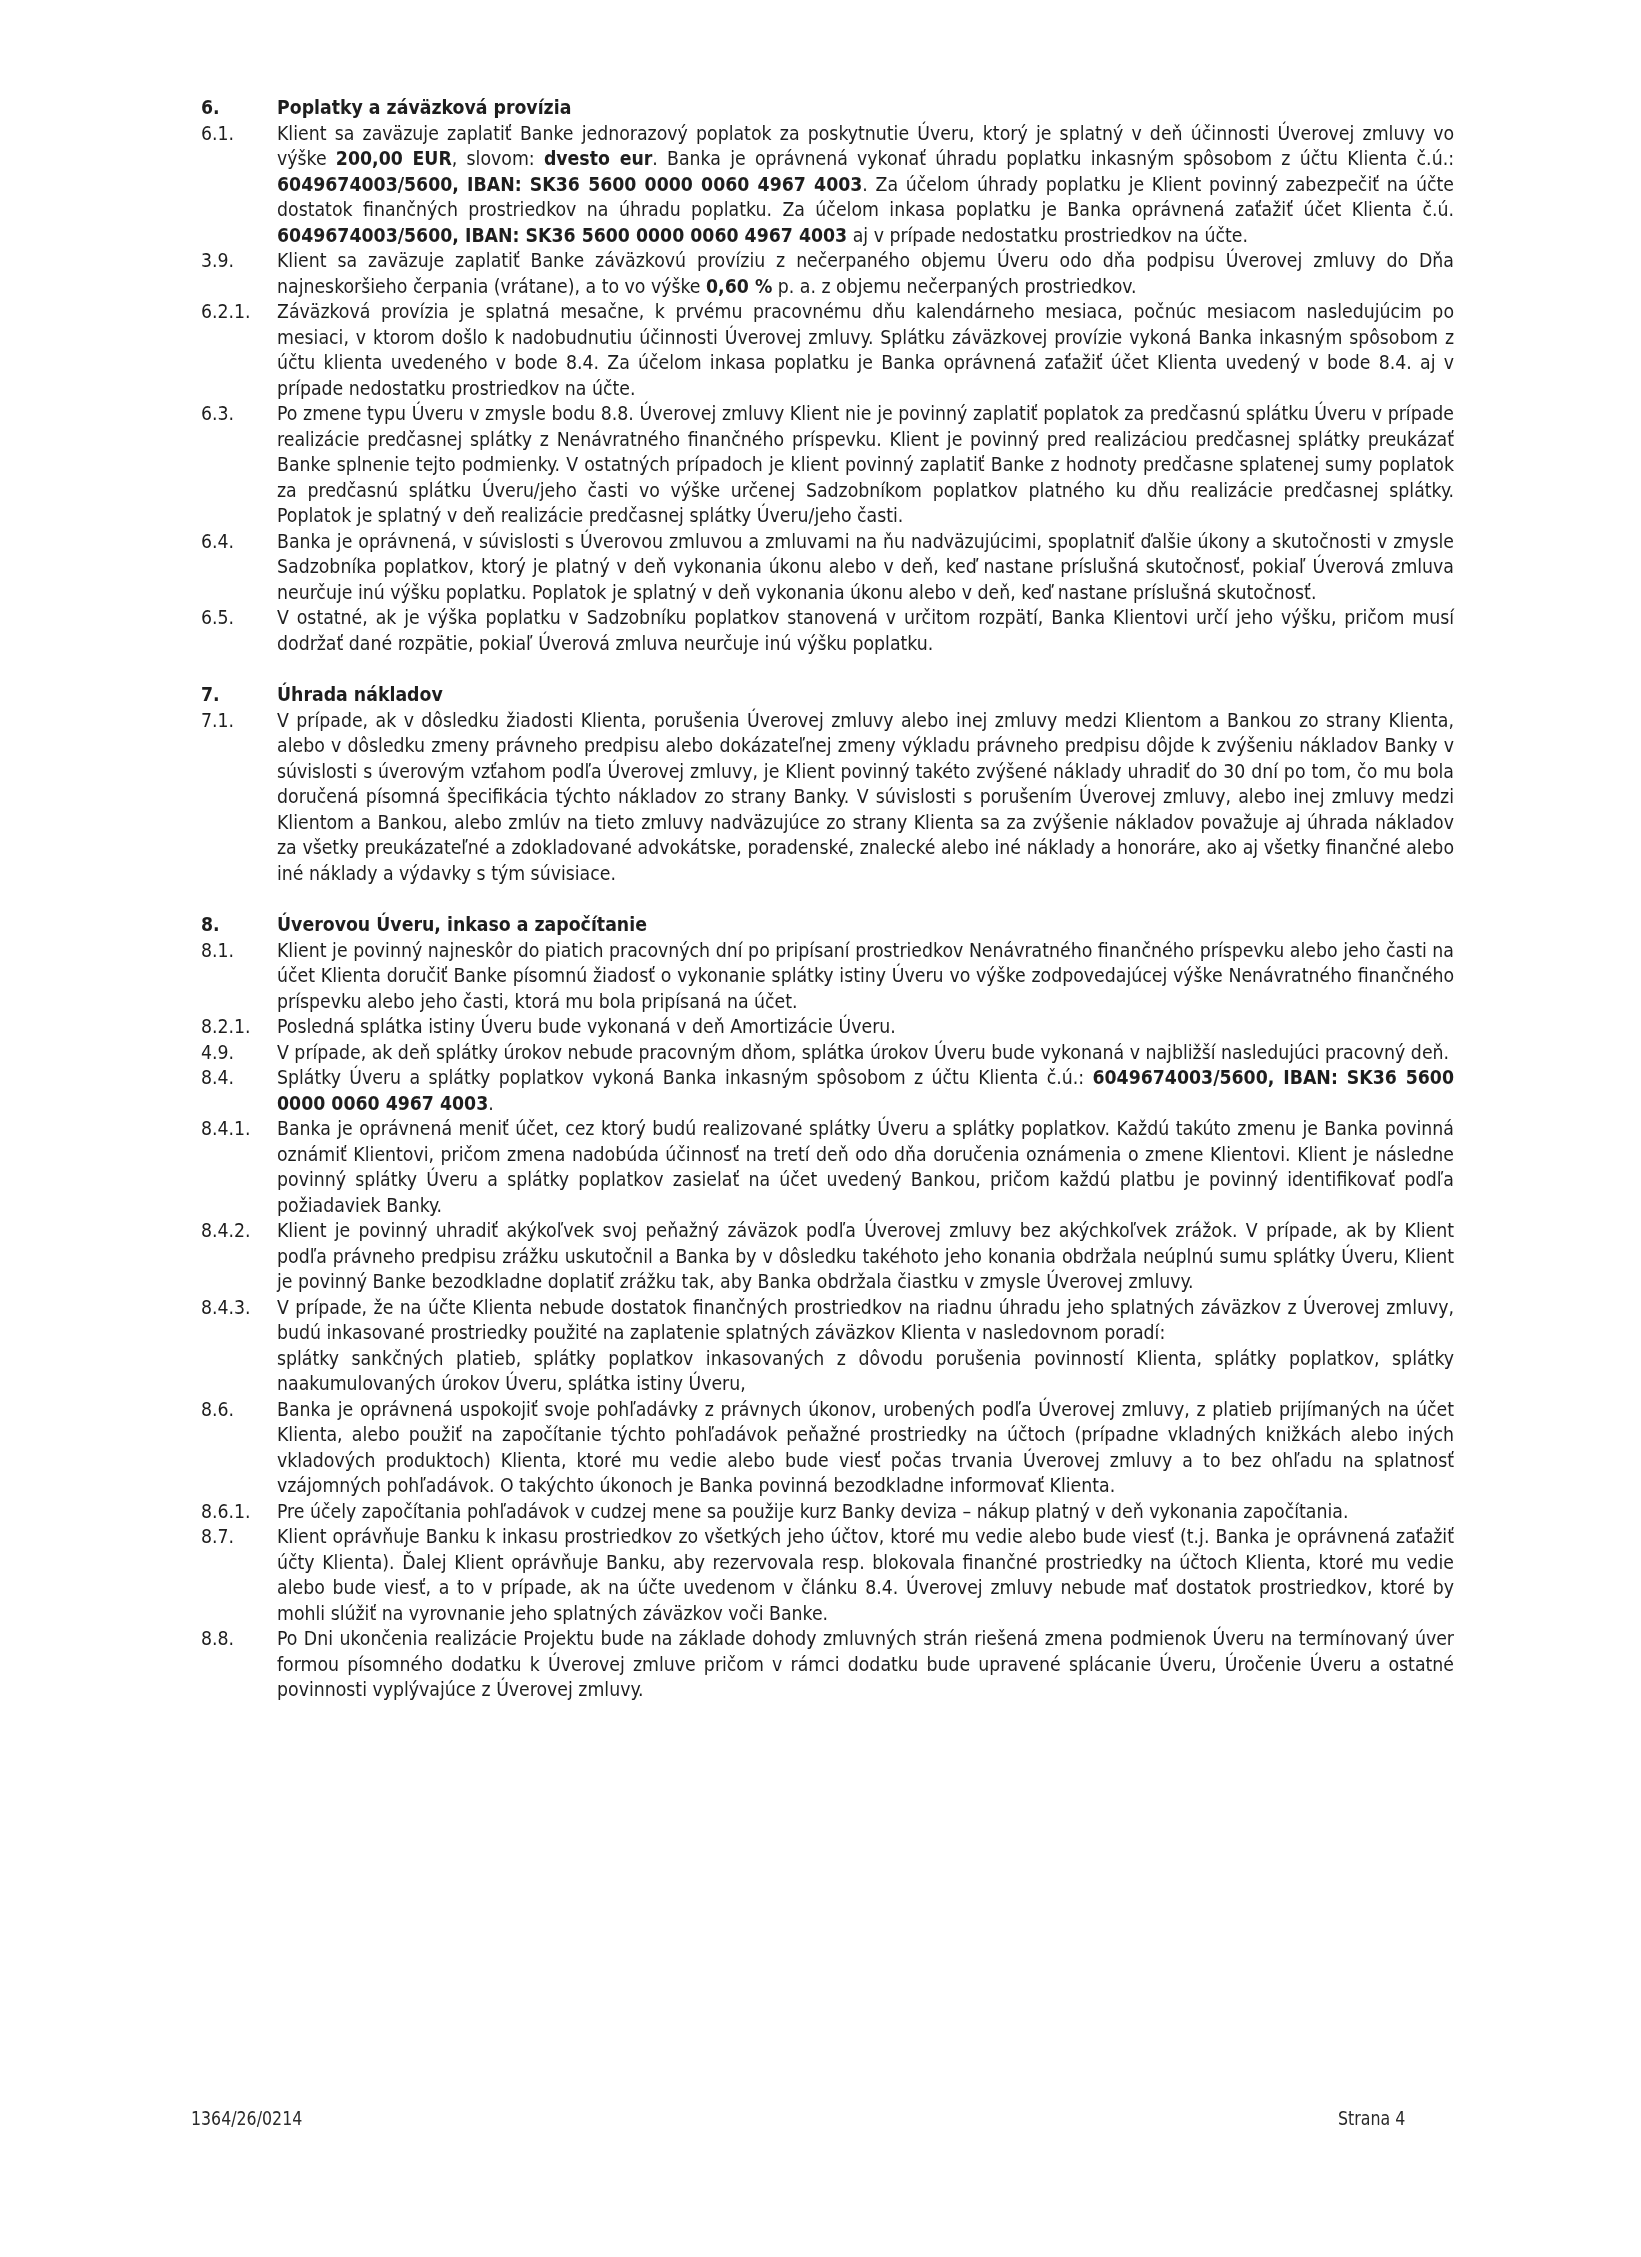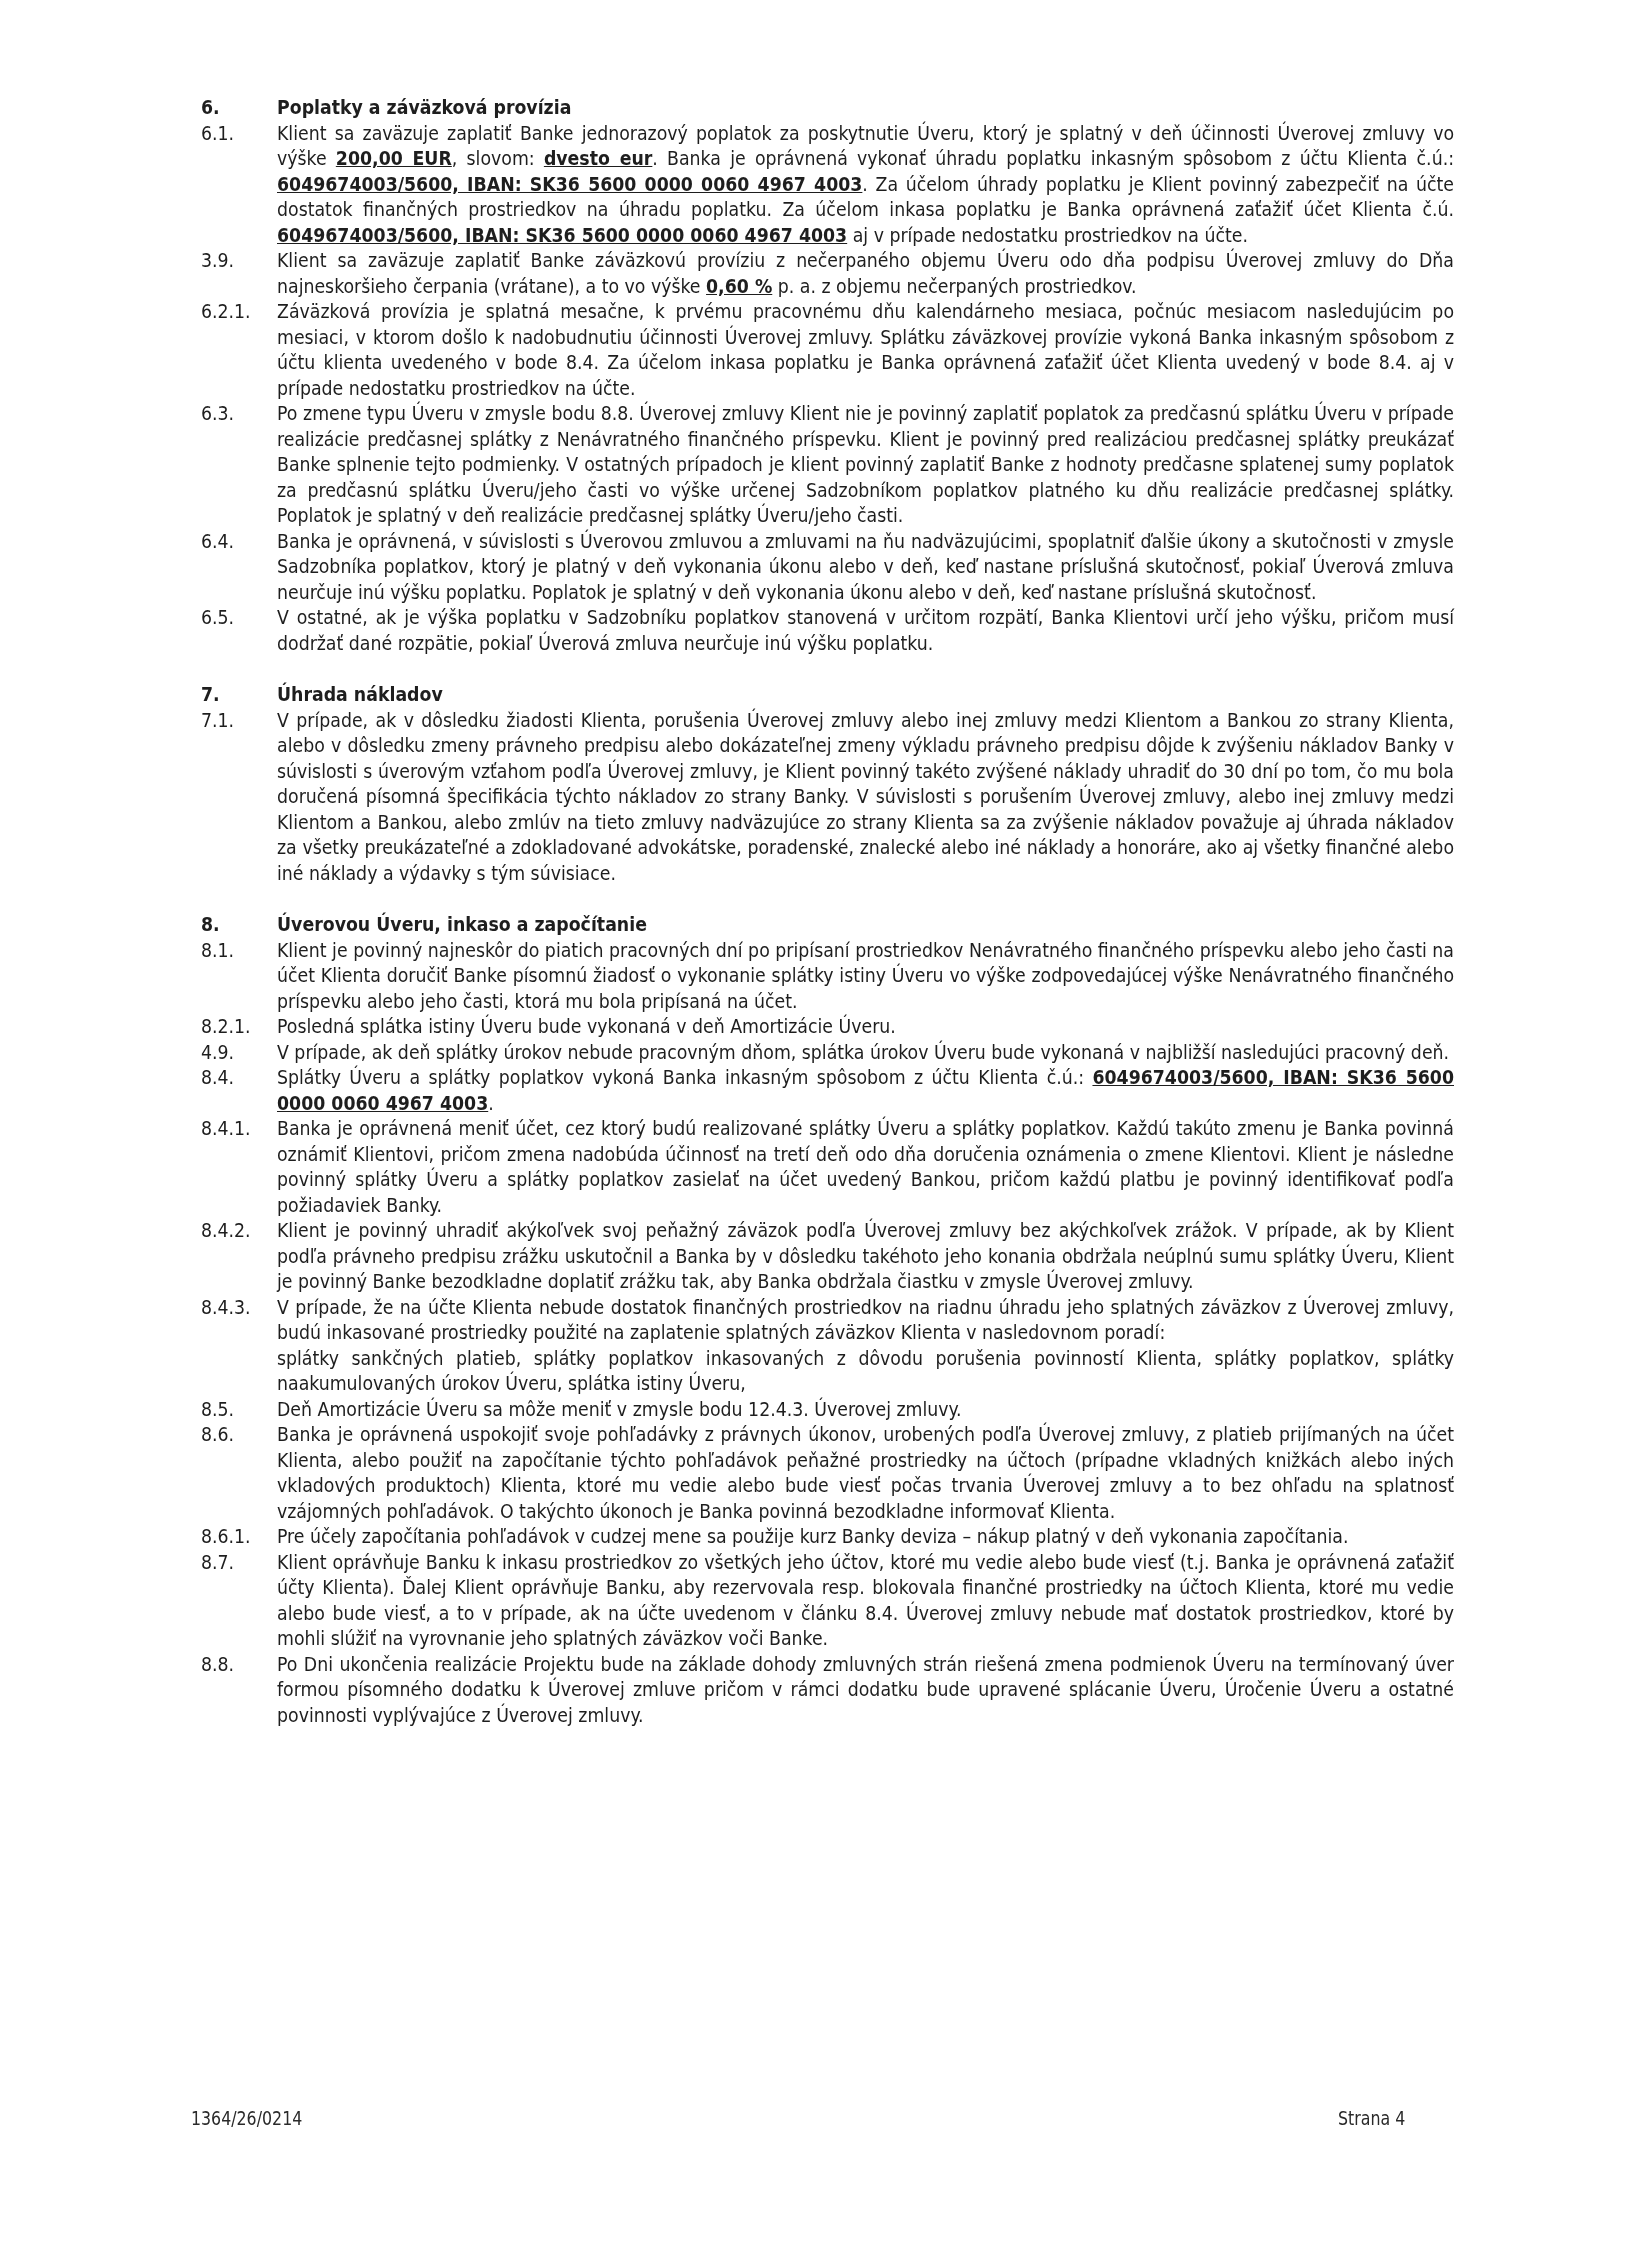--- a/index.html
+++ b/index.html
@@ -9,21 +9,21 @@
     font-family: "DejaVu Sans Condensed", "DejaVu Sans", sans-serif;
     font-stretch: condensed;
     font-size: 19.3px; line-height: 25.5px; color: #1e1e1e;
   }
   .section { margin: 0; }
   .section + .section { margin-top: 26px; }
   .heading { display: flex; font-weight: bold; }
   .num { flex: 0 0 76px; }
   .clause { display: flex; }
   .clause .body { flex: 1 1 auto; text-align: justify; }
-  .clause .body b { font-weight: bold; text-decoration: underline; }
+  .clause .body b { font-weight: bold; }
   .sub { display: block; }
   .footer { position: absolute; top: 2107px; font-family: "DejaVu Sans", sans-serif; font-size: 19.3px; color: #2a2a2a; transform: scaleX(0.82); transform-origin: left top; }
   .footer.left { left: 191px; }
   .footer.right { left: 1338px; }
 </style>
 </head>
 <body>
 
 <div class="page">
 
@@ -101,24 +101,20 @@
         </div>
         <div class="clause">
           <span class="num">8.4.2.</span>
           <span class="body"><span>Klient je povinný uhradiť akýkoľvek svoj peňažný záväzok podľa Úverovej zmluvy bez akýchkoľvek zrážok. V prípade, ak by Klient podľa právneho predpisu zrážku uskutočnil a Banka by v dôsledku takéhoto jeho konania obdržala neúplnú sumu splátky Úveru, Klient je povinný Banke bezodkladne doplatiť zrážku tak, aby Banka obdržala čiastku v zmysle Úverovej zmluvy.</span></span>
         </div>
         <div class="clause">
           <span class="num">8.4.3.</span>
           <span class="body"><span>V prípade, že na účte Klienta nebude dostatok finančných prostriedkov na riadnu úhradu jeho splatných záväzkov z Úverovej zmluvy, budú inkasované prostriedky použité na zaplatenie splatných záväzkov Klienta v nasledovnom poradí:</span><span class="sub">splátky sankčných platieb, splátky poplatkov inkasovaných z dôvodu porušenia povinností Klienta, splátky poplatkov, splátky naakumulovaných úrokov Úveru, splátka istiny Úveru,</span></span>
         </div>
         <div class="clause">
-          <span class="num">8.5.</span>
-          <span class="body"><span>Deň Amortizácie Úveru sa môže meniť v zmysle bodu 12.4.3. Úverovej zmluvy.</span></span>
-        </div>
-        <div class="clause">
           <span class="num">8.6.</span>
           <span class="body"><span>Banka je oprávnená uspokojiť svoje pohľadávky z právnych úkonov, urobených podľa Úverovej zmluvy, z platieb prijímaných na účet Klienta, alebo použiť na započítanie týchto pohľadávok peňažné prostriedky na účtoch (prípadne vkladných knižkách alebo iných vkladových produktoch) Klienta, ktoré mu vedie alebo bude viesť počas trvania Úverovej zmluvy a to bez ohľadu na splatnosť vzájomných pohľadávok. O takýchto úkonoch je Banka povinná bezodkladne informovať Klienta.</span></span>
         </div>
         <div class="clause">
           <span class="num">8.6.1.</span>
           <span class="body"><span>Pre účely započítania pohľadávok v cudzej mene sa použije kurz Banky deviza – nákup platný v deň vykonania započítania.</span></span>
         </div>
         <div class="clause">
           <span class="num">8.7.</span>
           <span class="body"><span>Klient oprávňuje Banku k inkasu prostriedkov zo všetkých jeho účtov, ktoré mu vedie alebo bude viesť (t.j. Banka je oprávnená zaťažiť účty Klienta). Ďalej Klient oprávňuje Banku, aby rezervovala resp. blokovala finančné prostriedky na účtoch Klienta, ktoré mu vedie alebo bude viesť, a to v prípade, ak na účte uvedenom v článku 8.4. Úverovej zmluvy nebude mať dostatok prostriedkov, ktoré by mohli slúžiť na vyrovnanie jeho splatných záväzkov voči Banke.</span></span>

